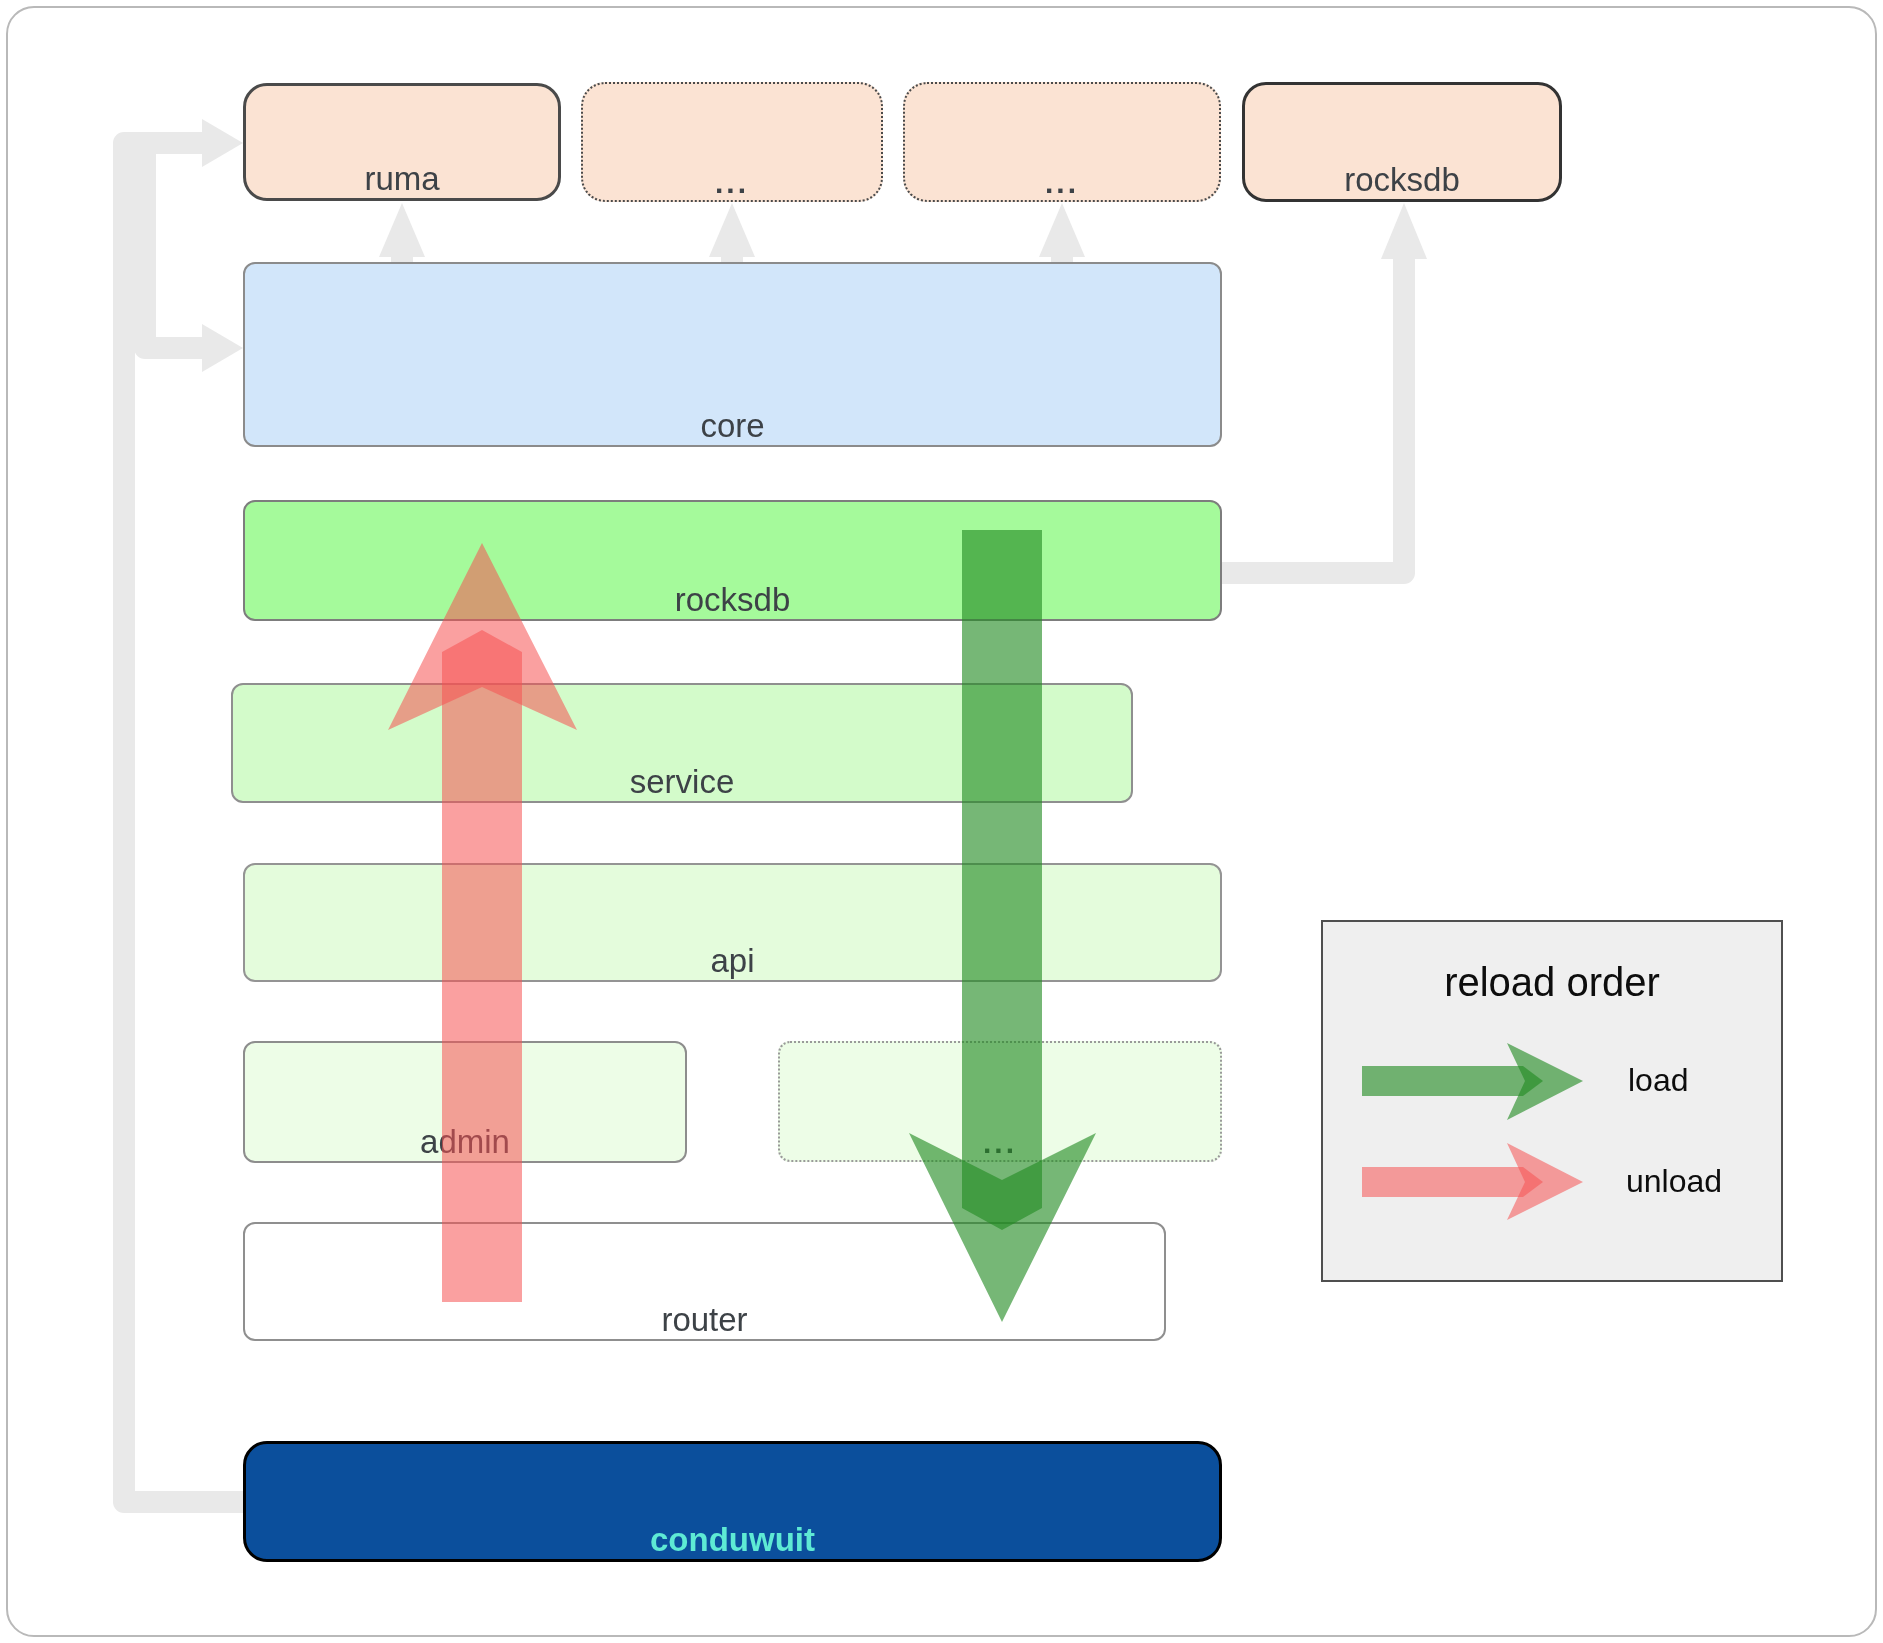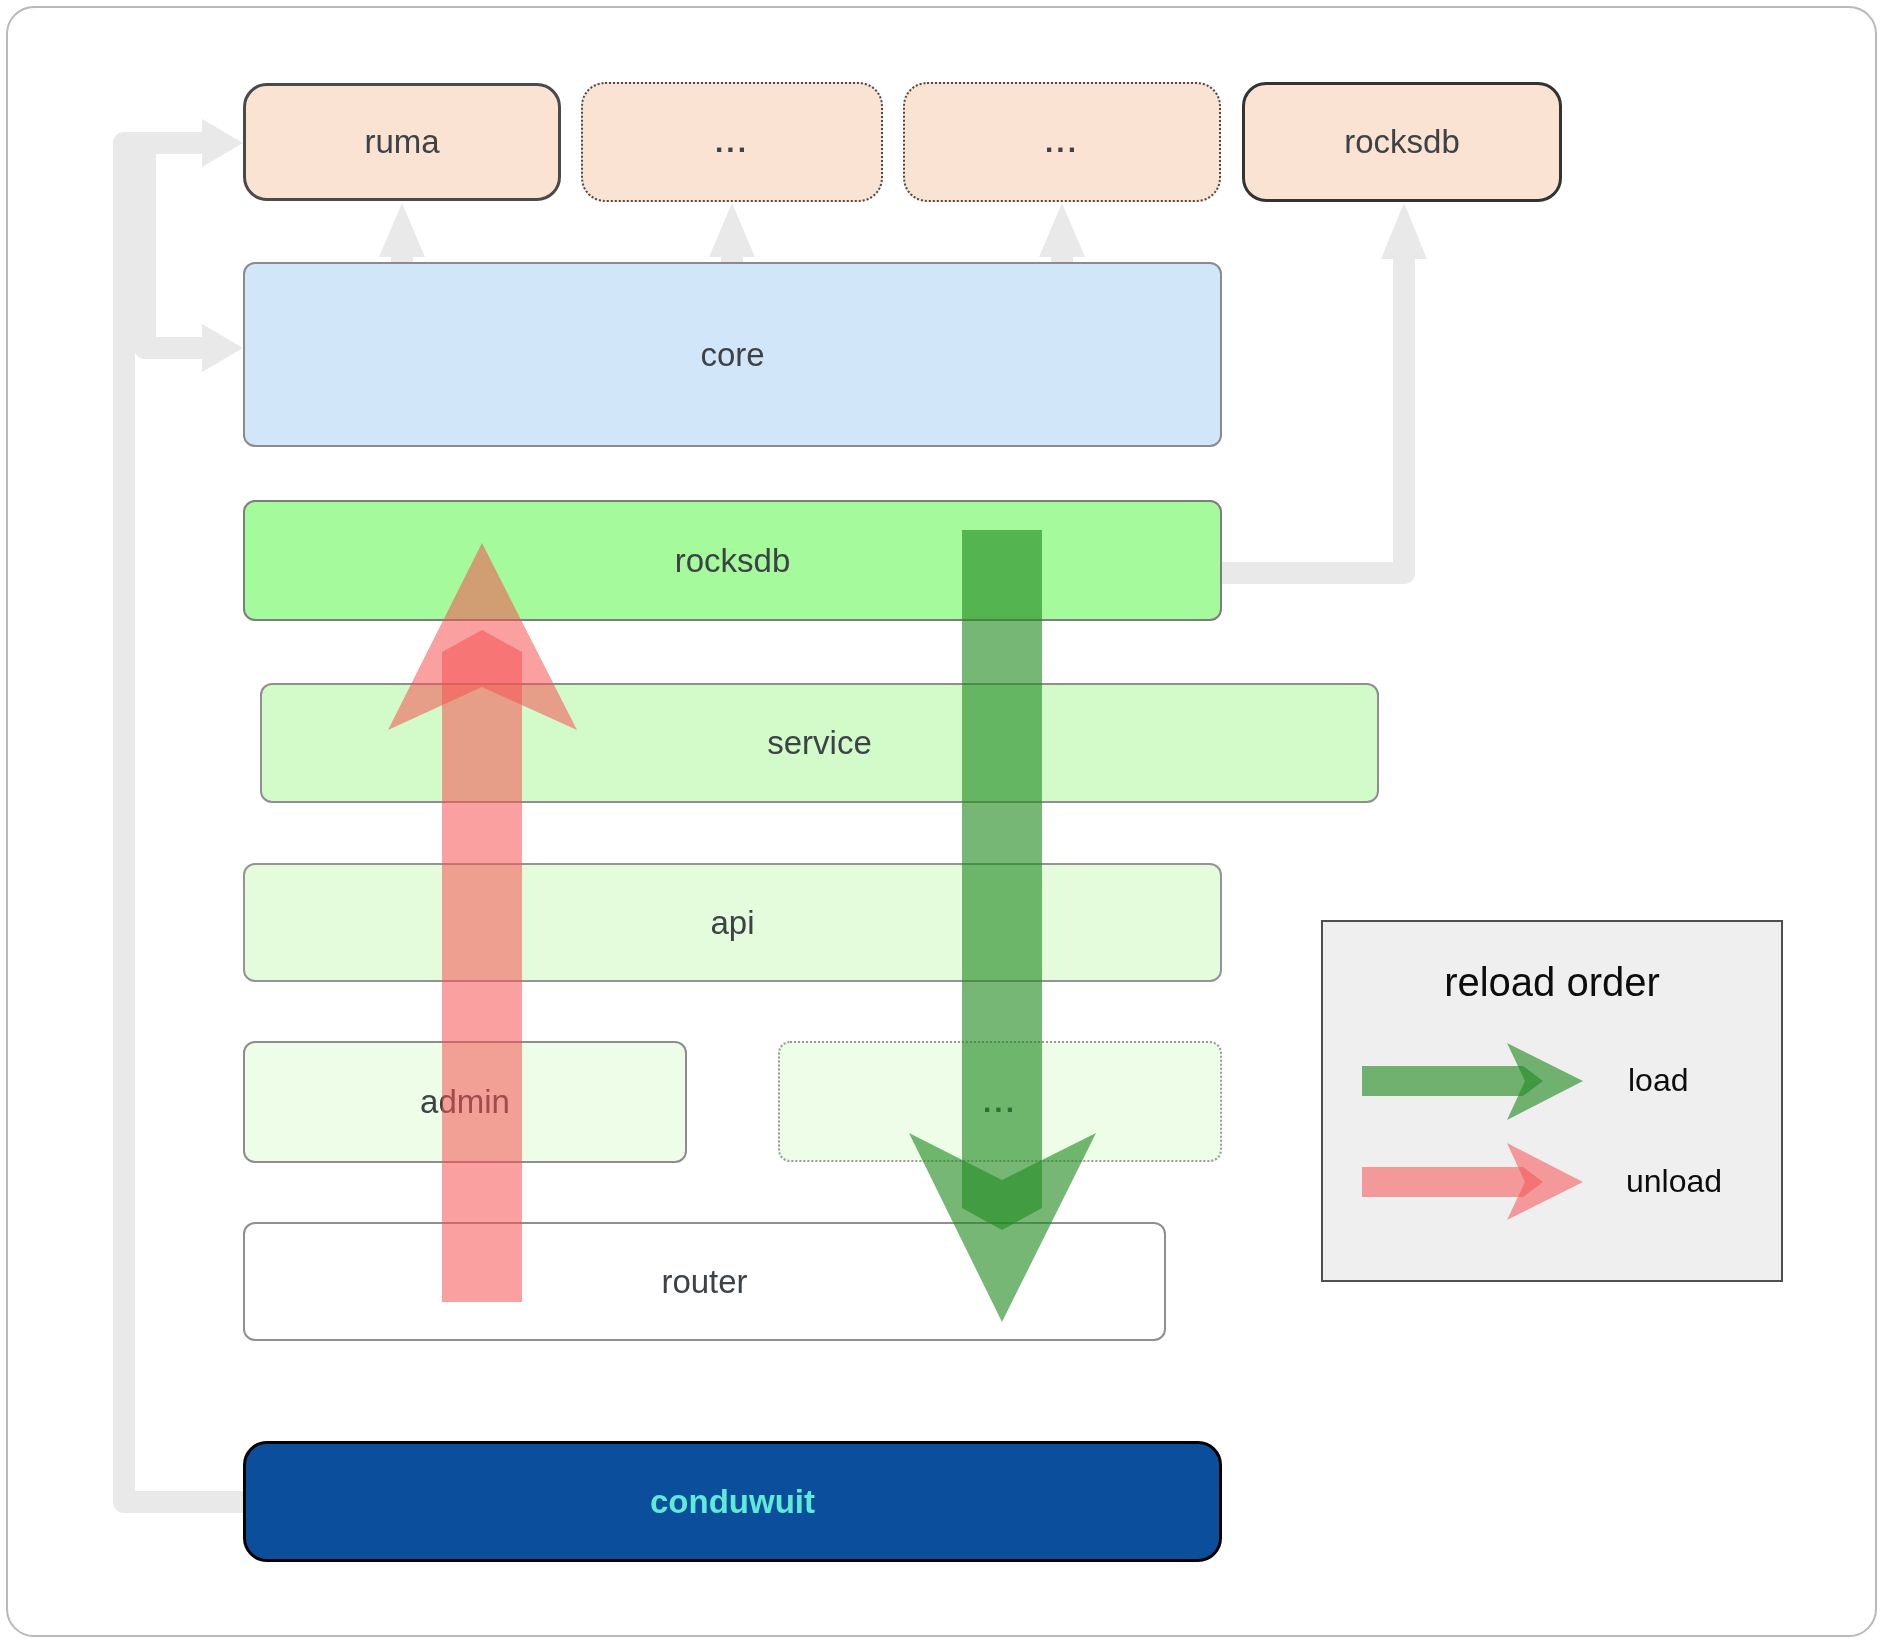--- a/index.html
+++ b/index.html
@@ -5,36 +5,36 @@
   html,body{margin:0;padding:0;background:#ffffff;}
   #canvas{
     position:relative;width:1883px;height:1643px;background:#ffffff;overflow:hidden;
     font-family:"Liberation Sans", sans-serif;
   }
   #frame{
     position:absolute;left:6px;top:6px;width:1867px;height:1627px;
     border:2px solid #b9b9b9;border-radius:28px;pointer-events:none;z-index:1;
   }
   .node{
-    position:absolute;display:flex;align-items:center;justify-content:center;
+    position:absolute;display:flex;align-items:flex-end;justify-content:center;
     box-sizing:border-box;z-index:2;color:#3d4247;font-size:33px;
   }
   .node .lbl{white-space:nowrap;}
   .r24{border-radius:24px;}
   .r20{border-radius:12px;}
   .dots{font-weight:700;letter-spacing:3px;font-size:30px;}
   
   #ruma    {left:243px;top:83px; width:318px;height:118px;border:3px solid #4a4a4a;}
   #ell1    {left:581px;top:82px; width:302px;height:120px;border:2px dotted #4a4a4a;}
   #ell2    {left:903px;top:82px; width:318px;height:120px;border:2px dotted #4a4a4a;}
   #rocksdb {left:1242px;top:82px;width:320px;height:120px;border:3px solid #333333;}
   
   #core    {left:243px;top:262px; width:979px;height:185px;border:2px solid #8b8b8b;}
   #database{left:243px;top:500px; width:979px;height:121px;border:2px solid #7d7d7d;}
-  #service {left:260px;top:683px; width:1119px;height:120px;border:2px solid #8f8f8f;}
+  #service {left:231px;top:683px; width:902px;height:120px;border:2px solid #8f8f8f;}
   #api     {left:243px;top:863px; width:979px;height:119px;border:2px solid #949494;}
   #admin   {left:243px;top:1041px;width:444px;height:122px;border:2px solid #8d8d8d;}
   #ell3    {left:778px;top:1041px;width:444px;height:121px;border:2px dotted #9a9a9a;}
   #router  {left:243px;top:1222px;width:923px;height:119px;border:2px solid #8f8f8f;}
   #conduwuit{left:243px;top:1441px;width:979px;height:121px;border:3px solid #000000;
              color:#5eead4;font-weight:700;}
   
   #legend{
     position:absolute;left:1321px;top:920px;width:462px;height:362px;
     border:2px solid #4f4f4f;box-sizing:border-box;z-index:2;

